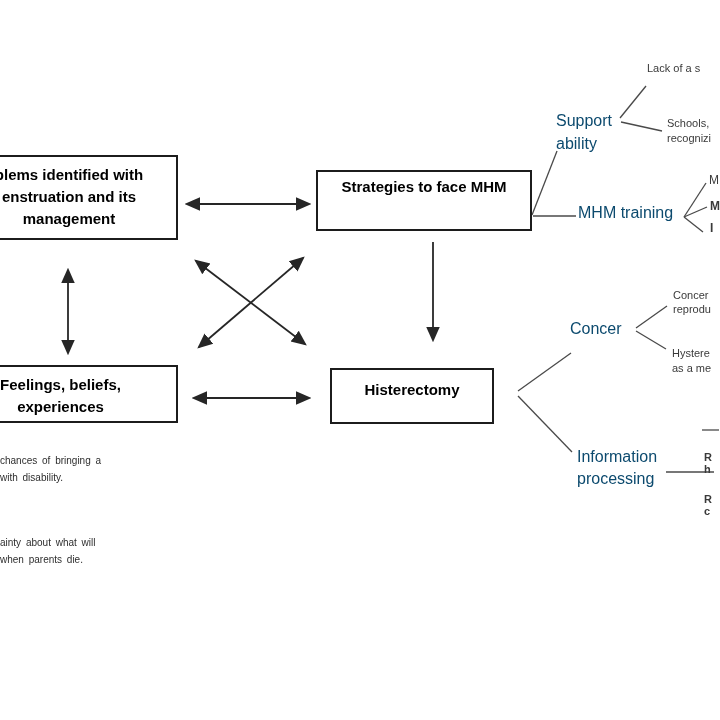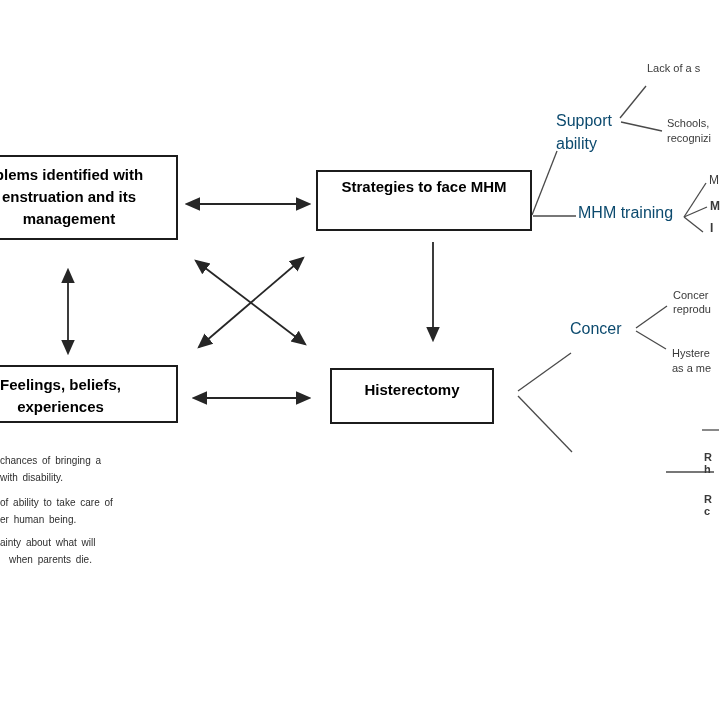--- a/index.html
+++ b/index.html
@@ -31,21 +31,21 @@
   #frag-hyster{left:672px;top:346px;line-height:15px}
   #frag-train-top{left:709px;top:174px;font-size:12px}
   #frag-train-mid{left:710px;top:200px;font-size:12px}
   #frag-train-bottom{left:710px;top:222px;font-size:12px}
   #frag-info1{left:704px;top:451px;line-height:12px}
   #frag-info2{left:704px;top:493px;line-height:12px}
 
   #note-1{left:0;top:452px}
   #note-2{left:0;top:494px}
   #note-3{left:0;top:534px}
-  #note-3 .line2{padding-left:9px}
+  #note-3 .line2{padding-left:0}
 
   svg line{fill:none}
   .arrowline{stroke-width:1.8px}
   .connline{stroke-width:1.3px}
 </style>
 </head>
 <body>
 
 <div id="canvas">
 
@@ -106,20 +106,24 @@
 
   <div class="lbl" id="label-support">
     <span class="line">Support</span>
     <span class="line">ability</span>
   </div>
 
   <div class="lbl" id="label-mhm-training">MHM training</div>
 
   <div class="lbl" id="label-beliefs">Concer</div>
 
+  <div class="lbl" id="label-info">
+    <span class="line">Information</span>
+    <span class="line">processing</span>
+  </div>
 
   <div class="frag" id="frag-lack">Lack of a s</div>
 
   <div class="frag" id="frag-schools">
     <span class="line">Schools,</span>
     <span class="line">recognizi</span>
   </div>
 
   <div class="frag" id="frag-concern">
     <span class="line">Concer</span>
@@ -141,22 +145,18 @@
   </div>
   <div class="frag bold" id="frag-info2">
     <span class="line">R</span>
     <span class="line">c</span>
   </div>
 
   <div class="note" id="note-1">
     <span class="line line1">chances of bringing a</span>
     <span class="line line2">with disability.</span>
   </div>
-  <div class="note" id="note-2">
-    <span class="line line1">of ability to take care of</span>
-    <span class="line line2">er human being.</span>
-  </div>
   <div class="note" id="note-3">
     <span class="line line1">ainty about what will</span>
     <span class="line line2">when parents die.</span>
   </div>
 
 </div>
 
 </body></html>

